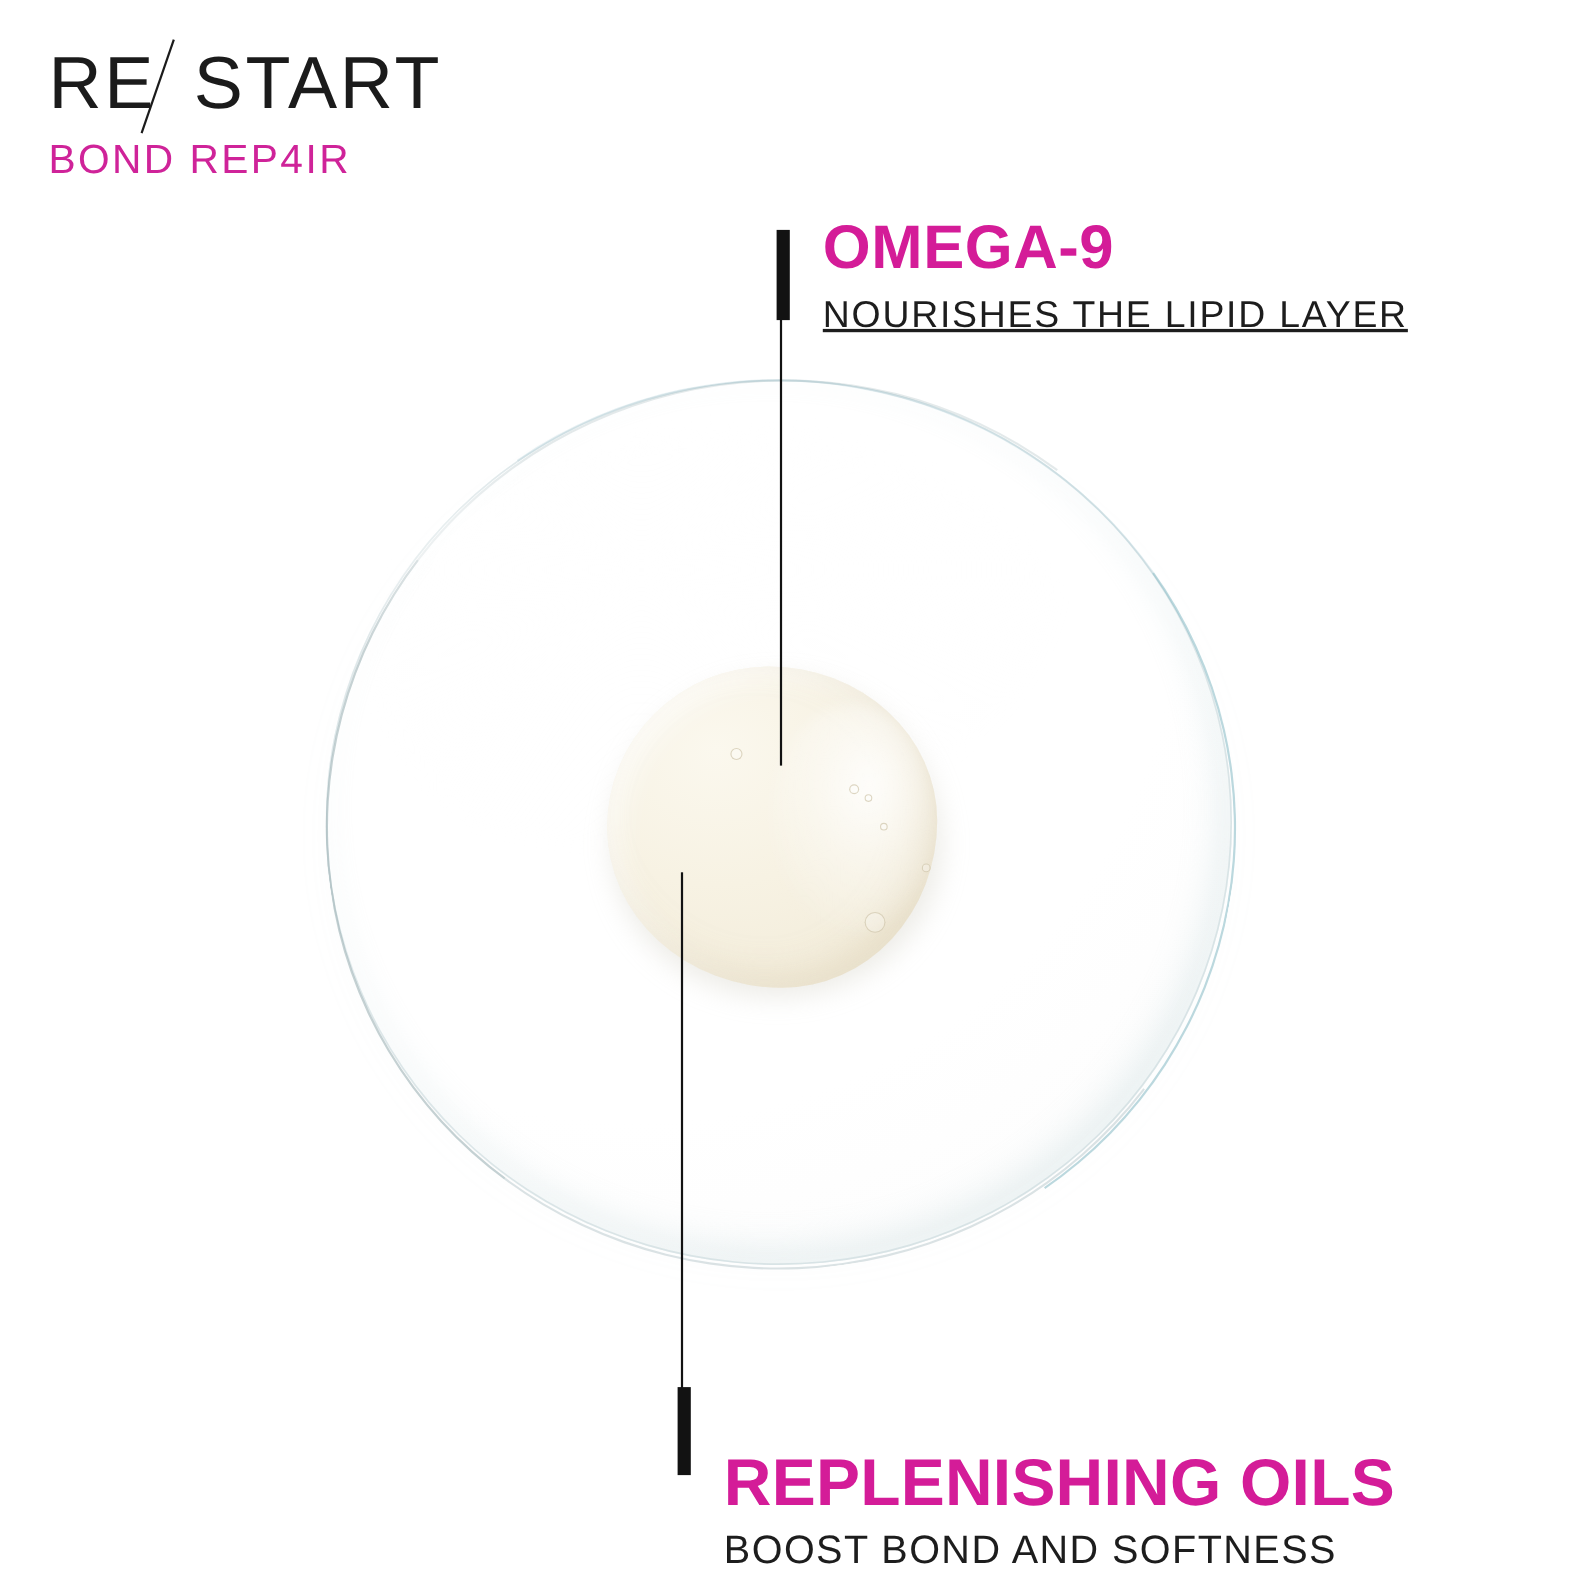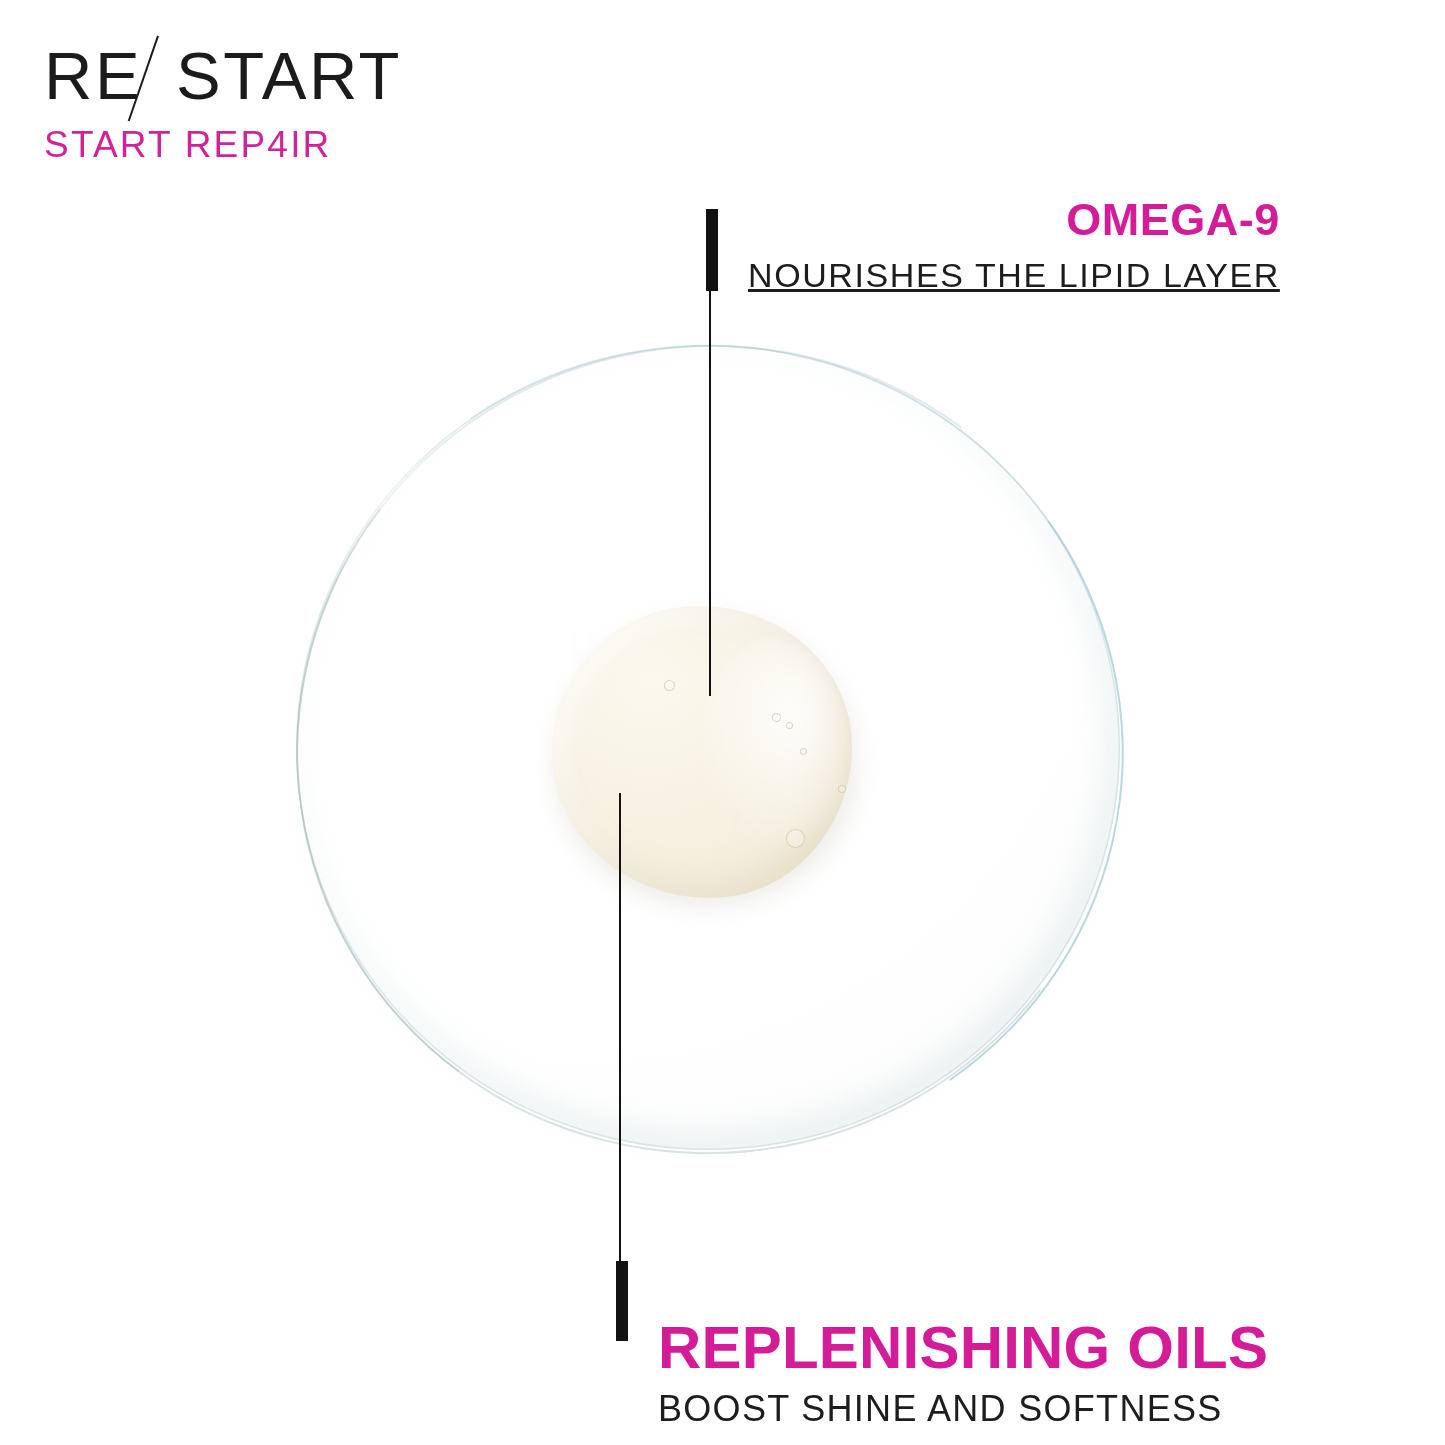--- a/index.html
+++ b/index.html
@@ -230,23 +230,22 @@
   .callout-text.bottom { left: 658px;  top: 1318px; }
 
   .callout-title {
     font-family: "Liberation Sans", sans-serif;
     font-weight: bold;
     color: #d41c98;
     white-space: nowrap;
     line-height: 1.0;
   }
   .callout-text.top .callout-title {
-    font-size: 45px;
+    font-size: 56px;
     letter-spacing: 0.5px;
-    text-align: right;
   }
   .callout-text.bottom .callout-title {
     font-size: 60px;
     letter-spacing: 0.2px;
   }
   .callout-sub {
     font-family: "Liberation Sans", sans-serif;
     font-weight: 300;
     color: #1d1d1d;
     white-space: nowrap;
@@ -264,21 +263,21 @@
     margin-top: 13px;
   }
 </style>
 </head>
 <body>
 
 <div id="stage">
 
   <div class="brand">
     <span class="brand-wordmark"><span class="wm-re">RE</span><span class="brand-slash"></span><span class="wm-start">START</span></span>
-    <span class="brand-sub"><span>START REP</span><span class="sub-4">4</span><span>IR</span></span>
+    <span class="brand-sub"><span>BOND REP</span><span class="sub-4">4</span><span>IR</span></span>
   </div>
 
   <div class="dish-shadow"></div>
   <div class="dish"></div>
   <div class="dish-rim-left"></div>
   <div class="dish-rim-right"></div>
   <div class="dish-gloss"></div>
 
   <div class="droplet-shadow"></div>
   <div class="droplet"></div>
@@ -294,16 +293,16 @@
   <div class="tick-bar top"></div>
   <div class="callout-text top">
     <div class="callout-title">OMEGA-9</div>
     <div class="callout-sub">NOURISHES THE LIPID LAYER</div>
   </div>
 
   <div class="leader-line bottom"></div>
   <div class="tick-bar bottom"></div>
   <div class="callout-text bottom">
     <div class="callout-title">REPLENISHING OILS</div>
-    <div class="callout-sub">BOOST SHINE AND SOFTNESS</div>
+    <div class="callout-sub">BOOST BOND AND SOFTNESS</div>
   </div>
 
 </div>
 
 </body></html>

